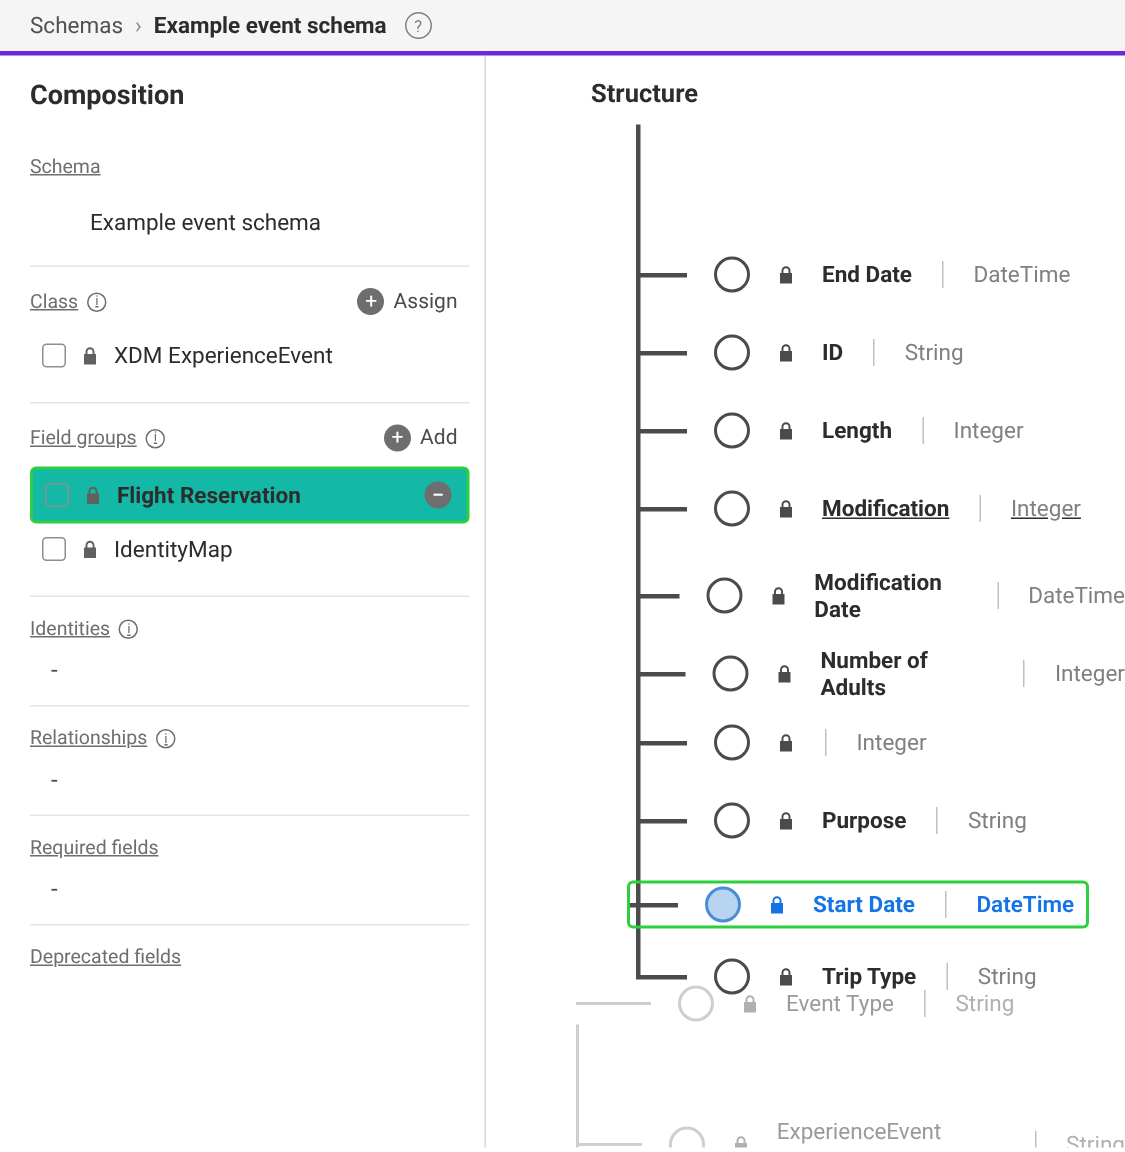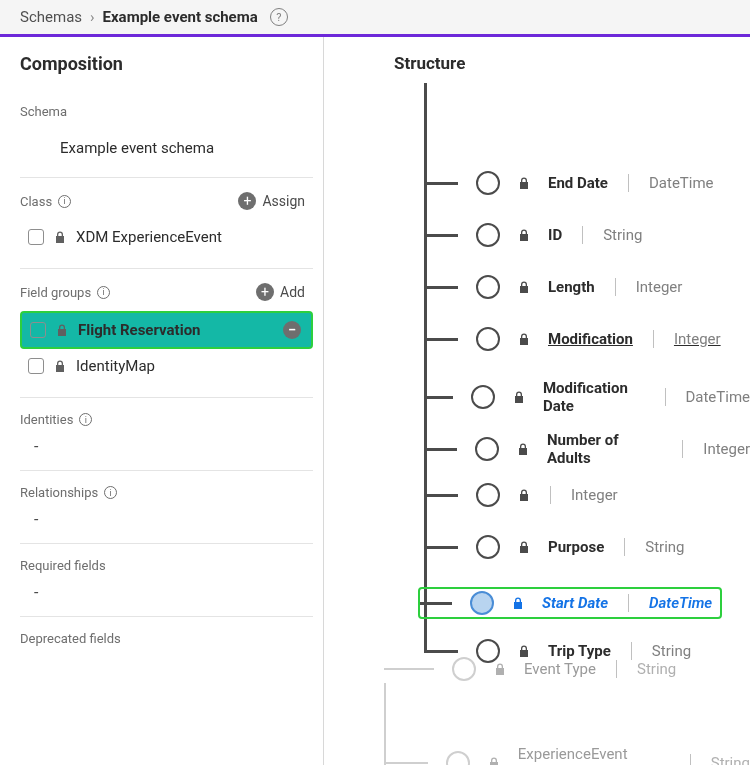--- a/index.html
+++ b/index.html
@@ -5,21 +5,21 @@
   * { box-sizing: border-box; margin: 0; padding: 0; }
   body { font-family: -apple-system, BlinkMacSystemFont, "Segoe UI", Roboto, Arial, sans-serif; color: #2c2c2c; width: 750px; height: 768px; overflow: hidden; background: #fff; }
   .header-bar { background: #f5f5f5; border-bottom: 3px solid #6d28d9; padding: 8px 20px; display: flex; align-items: center; gap: 8px; font-size: 15px; color: #505050; }
   .header-bar .crumb-current { font-weight: 700; color: #2c2c2c; }
   .header-bar .chev { color: #8a8a8a; }
   .help-circle { width: 18px; height: 18px; border-radius: 50%; border: 1.5px solid #808080; color: #808080; font-size: 11px; display: inline-flex; align-items: center; justify-content: center; margin-left: 4px; }
   .content { display: flex; height: calc(100% - 40px); }
   .left { width: 324px; border-right: 1px solid #d8d8d8; padding: 16px 10px 0 20px; overflow-y: auto; }
   .right { flex: 1; padding: 16px 0 0 0; position: relative; overflow: hidden; }
   .panel-title { font-size: 18px; font-weight: 700; margin-bottom: 16px; }
-  .section-label { font-size: 13px; color: #6e6e6e; display: flex; align-items: center; gap: 6px; }
+  .section-label { font-size: 13px; color: #6e6e6e; display: flex; align-items: center; gap: 6px; text-decoration: underline; }
   .section-label .info { width: 13px; height: 13px; border-radius: 50%; border: 1.3px solid #6e6e6e; display: inline-flex; align-items: center; justify-content: center; font-size: 9px; }
   .section { padding: 14px 0 14px 0; border-bottom: 1px solid #e4e4e4; }
   .schema-name { font-size: 15px; color: #2c2c2c; padding: 20px 0 6px 40px; }
   .section-header-row { display: flex; align-items: center; justify-content: space-between; padding-right: 8px; }
   .action-btn { display: flex; align-items: center; gap: 6px; color: #4b4b4b; font-size: 14px; cursor: pointer; }
   .plus-circle { width: 18px; height: 18px; border-radius: 50%; background: #6e6e6e; color: #fff; display: inline-flex; align-items: center; justify-content: center; font-size: 14px; line-height: 1; }
   .list-item { display: flex; align-items: center; gap: 10px; padding: 8px 10px 8px 8px; font-size: 15px; color: #2c2c2c; border-radius: 4px; }
   .list-item .cb { width: 16px; height: 16px; border: 1.5px solid #8e8e8e; border-radius: 3px; flex-shrink: 0; }
   .list-item .lock { color: #606060; font-size: 13px; display: inline-flex; }
   .list-item.selected { background: #14b8a6; font-weight: 700; border: 2px solid #2dcf3e; }
@@ -35,21 +35,21 @@
   .node.faded .hline { background: #cfcfcf; height: 2px; }
   .node .circle { width: 24px; height: 24px; border-radius: 50%; border: 2px solid #4b4b4b; background: #fff; flex-shrink: 0; }
   .node.faded .circle { border-color: #cfcfcf; }
   .node .lock { color: #4b4b4b; font-size: 13px; display: inline-flex; }
   .node.faded .lock { color: #b0b0b0; }
   .node .label { font-size: 15px; font-weight: 700; color: #2c2c2c; }
   .node.faded .label { color: #9a9a9a; font-weight: 400; }
   .node .sep { width: 1px; height: 18px; background: #c0c0c0; margin: 0 2px; }
   .node .type { font-size: 15px; color: #808080; }
   .node.faded .type { color: #b0b0b0; }
-  .node.selected { border: 2px solid #2dcf3e; border-radius: 4px; padding: 2px 8px 2px 0; left: 94px; font-style: italic; }
+  .node.selected { border: 2px solid #2dcf3e; border-radius: 4px; padding: 2px 8px 2px 0; left: 94px; }
   .node.selected .hline { width: 32px; }
   .node.selected .circle { background: #b8d4f0; border-color: #4a8dd6; }
   .node.selected .label { color: #1473e6; }
   .node.selected .type { color: #1473e6; font-weight: 600; }
   .node.selected .lock { color: #1473e6; }
   .node.sub { left: 60px; }
   .node.sub .hline { width: 50px; background: #cfcfcf; height: 2px; }
 </style>
 </head>
 <body>

